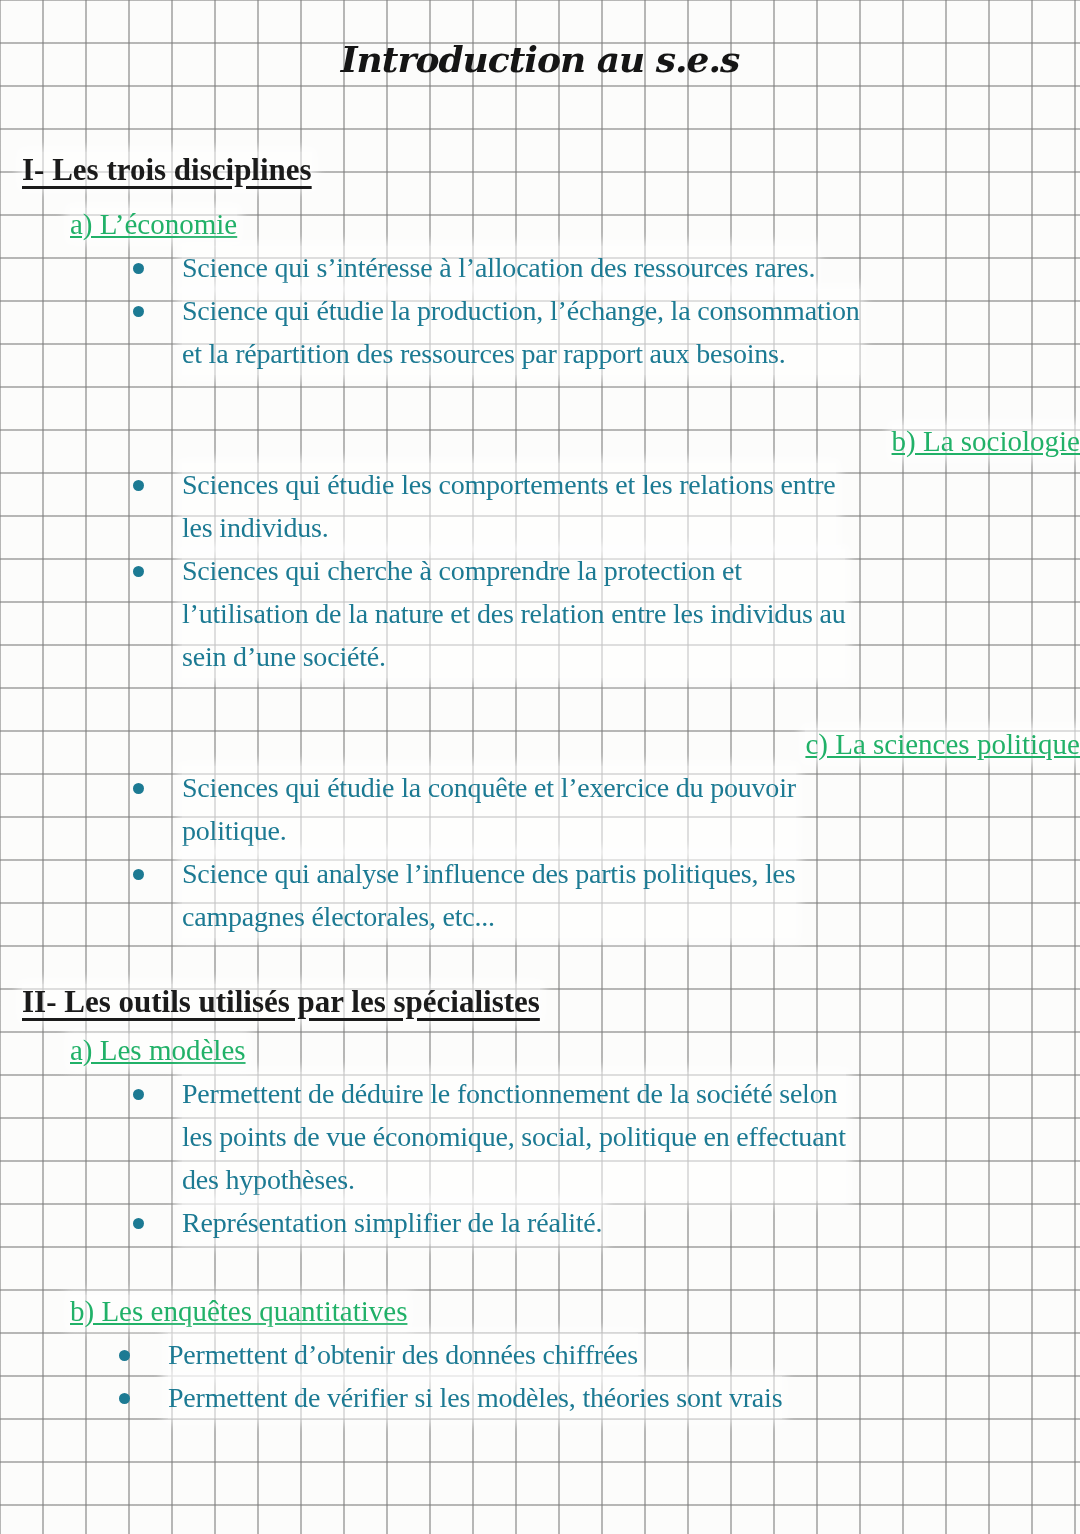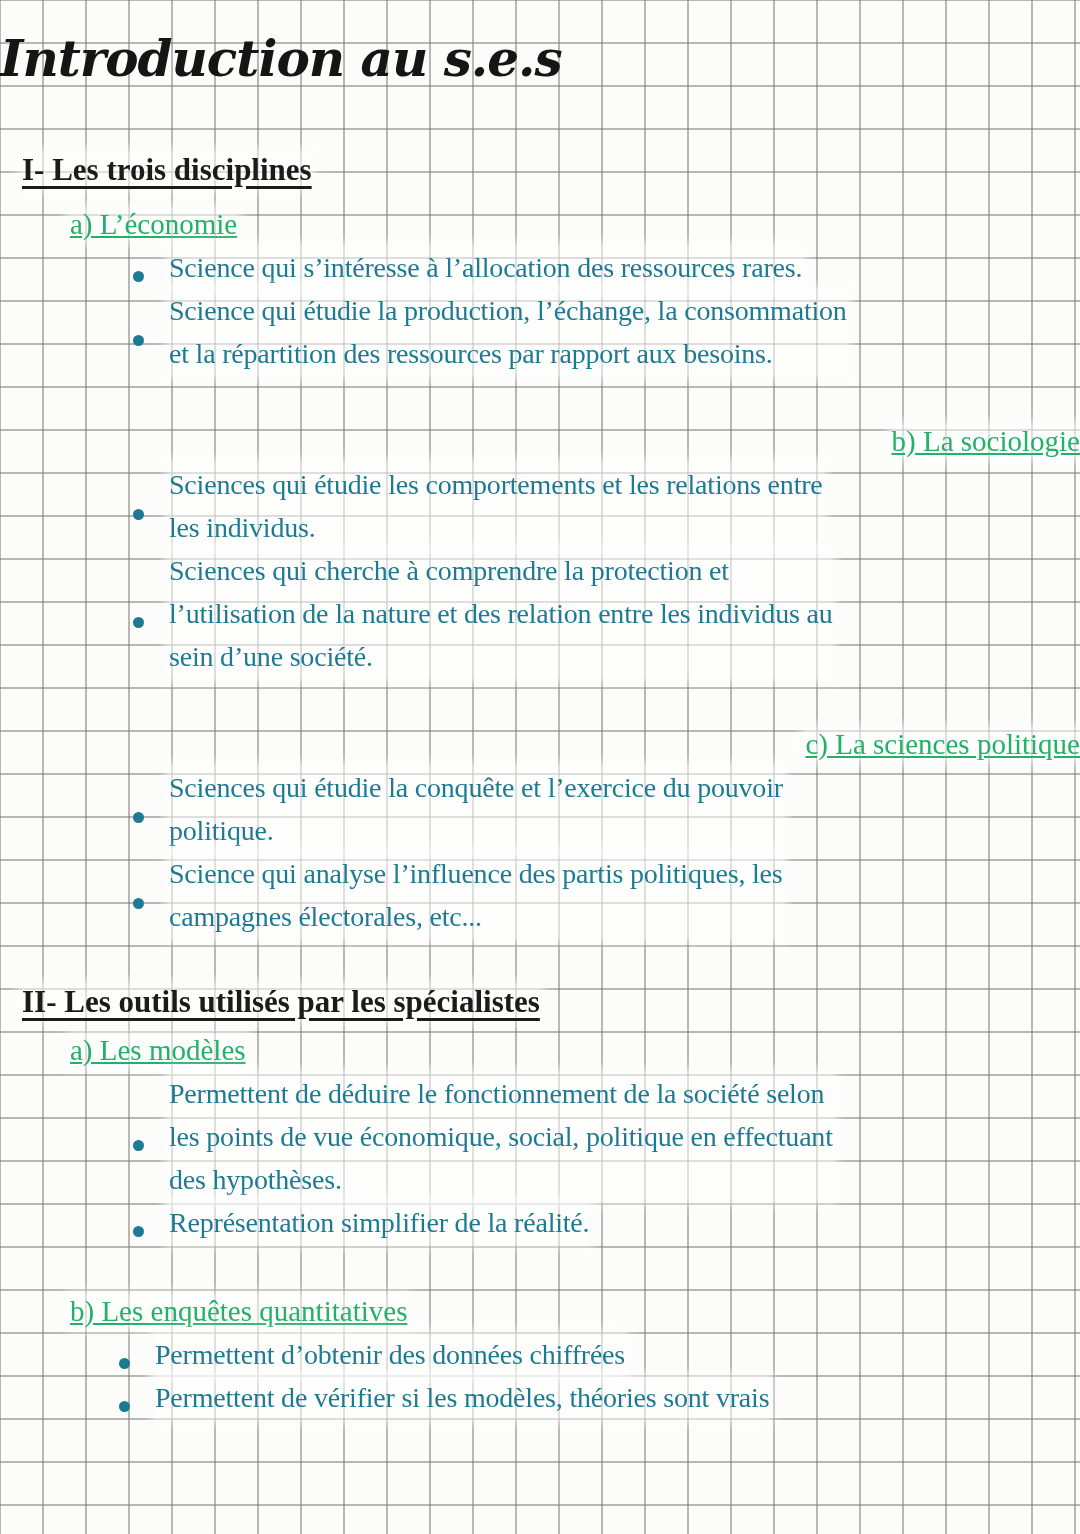--- a/index.html
+++ b/index.html
@@ -21,24 +21,25 @@
   
   .hl {
     background: rgba(255,255,255,0.55);
     box-shadow: 0 0 9px 5px rgba(255,255,255,0.55);
     -webkit-box-decoration-break: clone;
     box-decoration-break: clone;
   }
 
   .title {
     margin: 14px 0 0 0;
+    text-align: center;
     font-family: "DejaVu Serif", serif;
     font-style: italic;
     font-weight: 700;
-    font-size: 50px;
+    font-size: 36px;
     line-height: 90px;
     letter-spacing: -1px;
     color: #151515;
   }
 
   .sec-heading {
     margin: 0 0 0 22px;
     font-size: 31px;
     line-height: 43px;
     font-weight: 600;
@@ -60,23 +61,24 @@
     color: #21b168;
     text-decoration: underline;
   }
   .gap-row { margin-top: 45px; text-align: right; }
   .gap-small { margin-top: 12px; }
   .gap-xs { margin-top: 6px; }
   .gap-row2 { margin-top: 46px; }
 
   .bullet {
     display: flex;
-    align-items: center;
+    align-items: flex-start;
     margin-left: 133px;
     color: #1c7a93;
+    gap: 13px;
   }
   .bullet.tight { margin-left: 119px; }
   .bullet .dot {
     flex: none;
     width: 11px;
     height: 11px;
     border-radius: 50%;
     background: #1c7a93;
     margin-top: 17px;
     margin-right: 25px;

